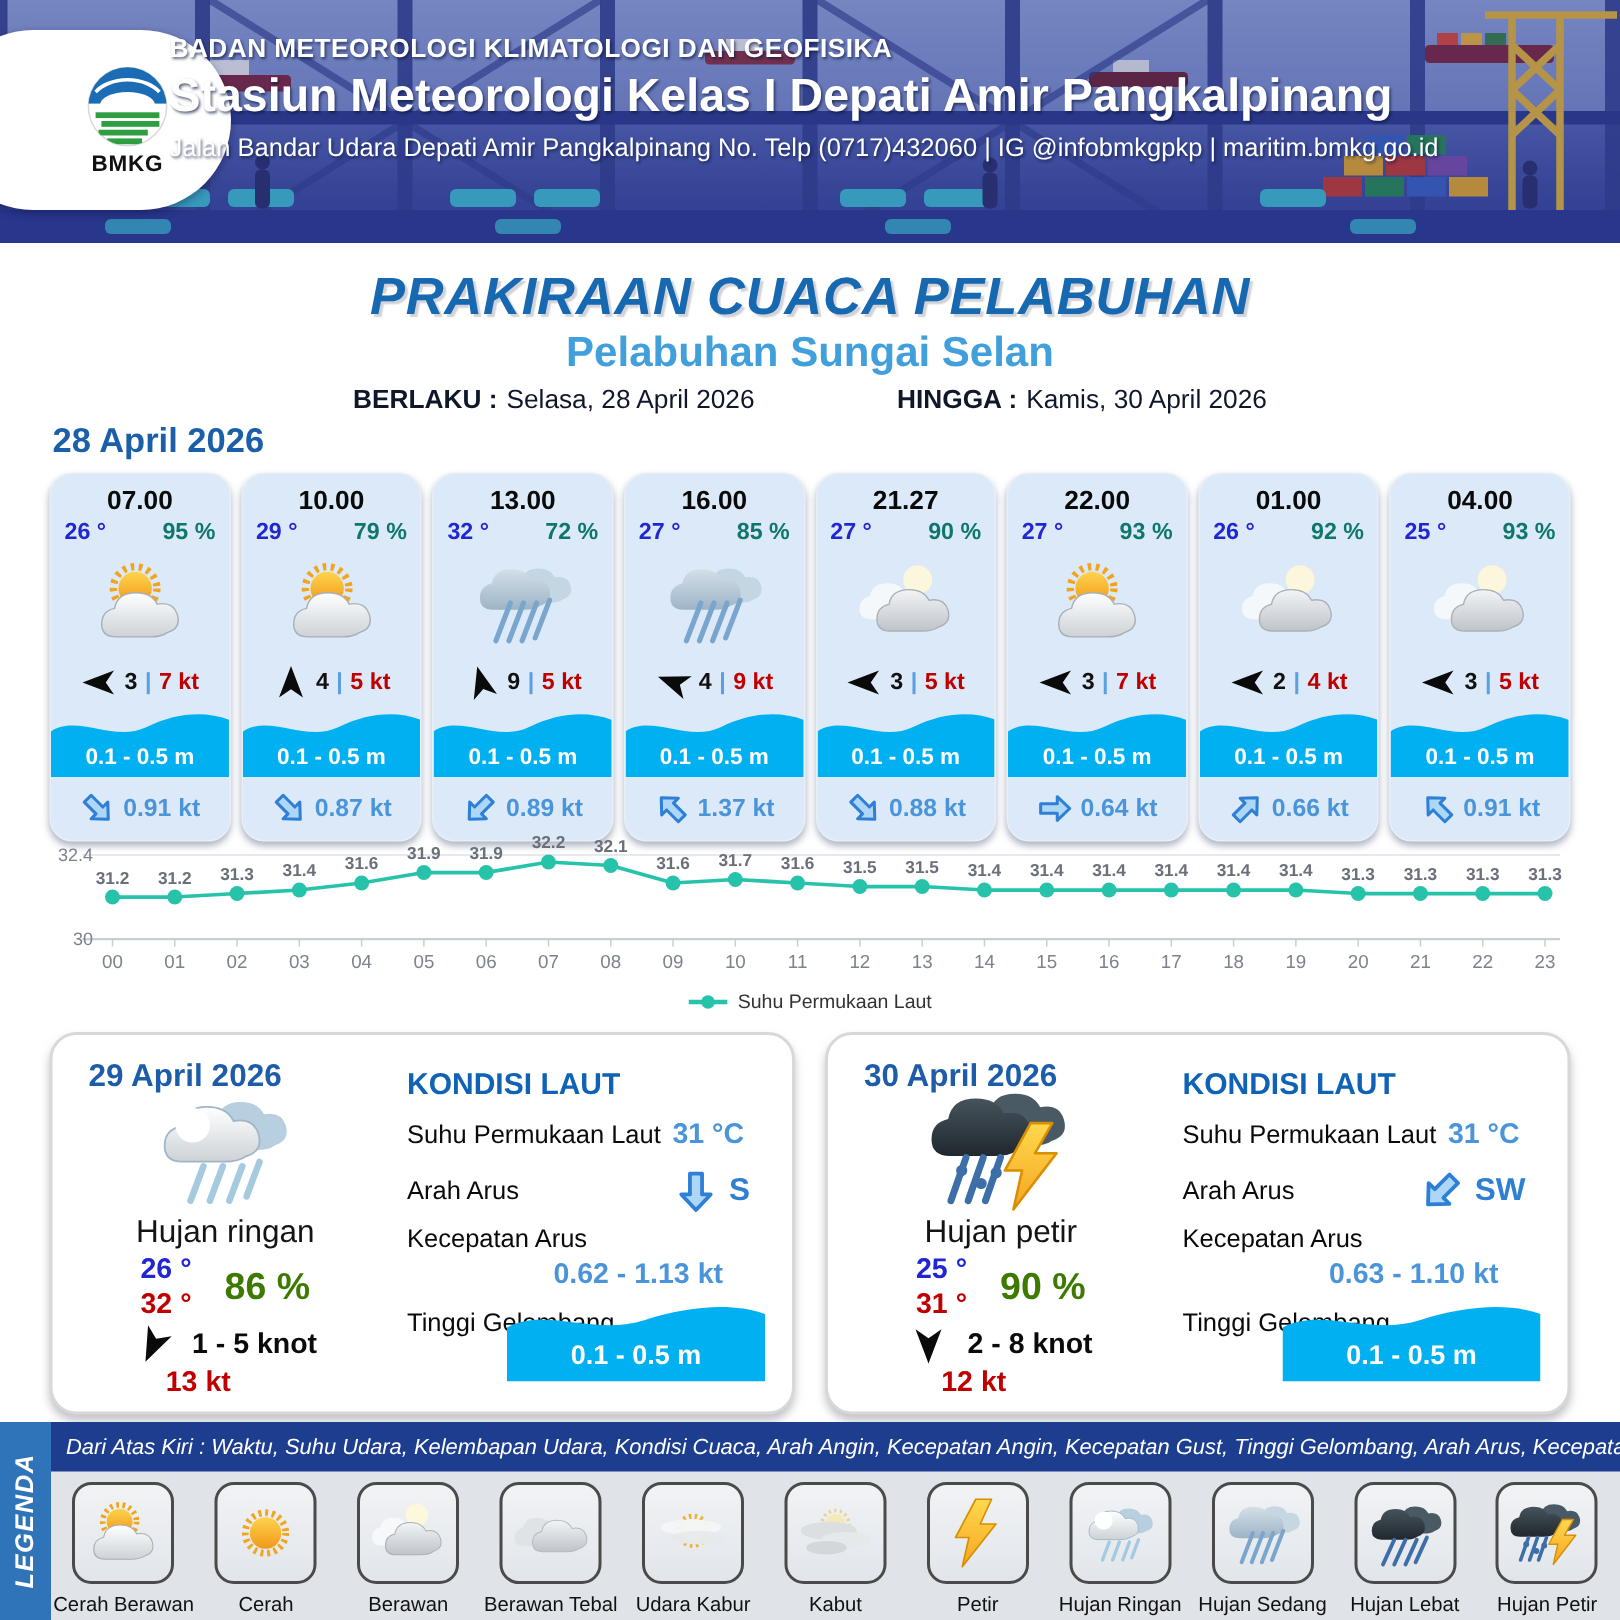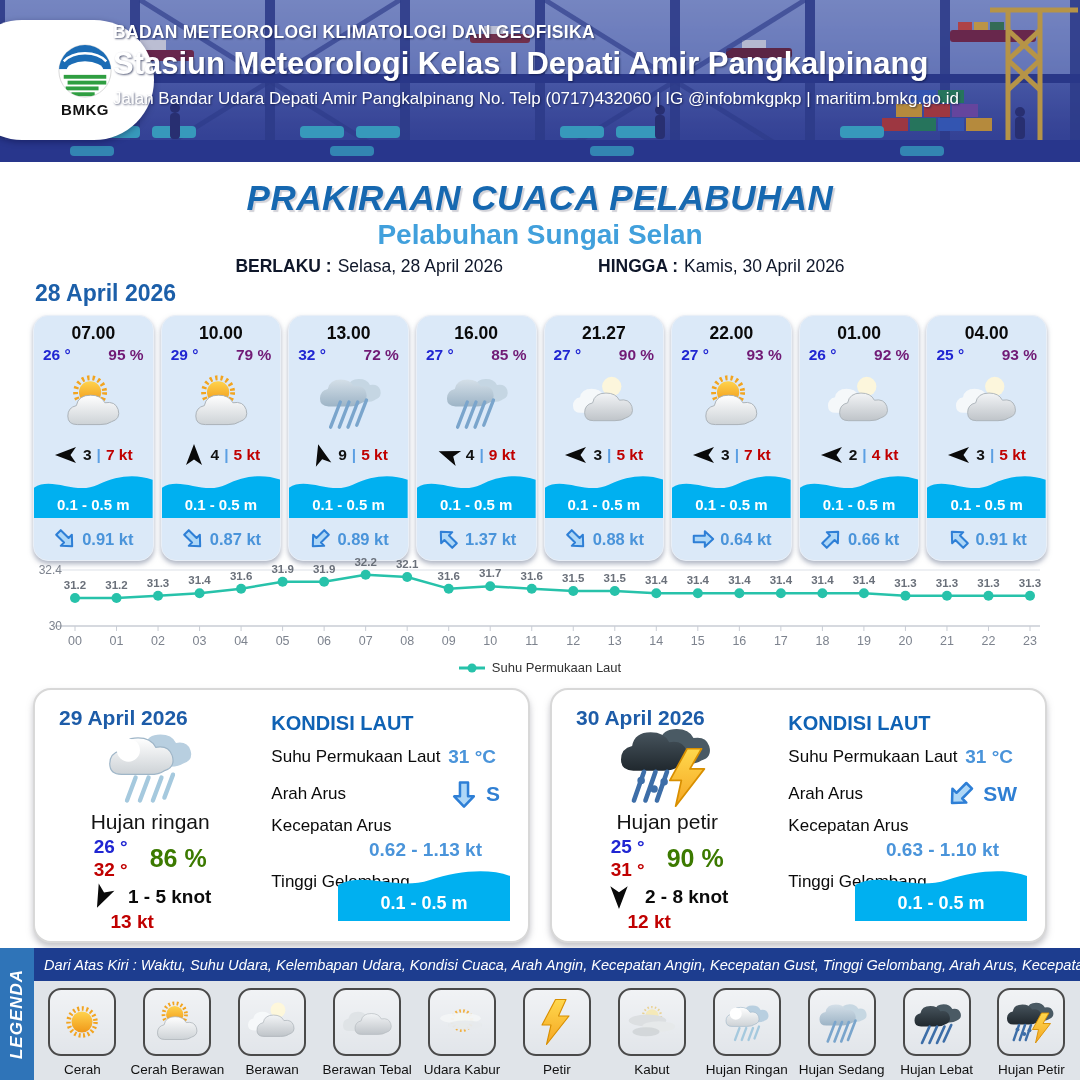--- a/index.html
+++ b/index.html
@@ -29,21 +29,21 @@
   .t-date{position:absolute;top:280px;left:35px;font-size:23px;font-weight:bold;color:#1c5fa9;}
 
   
   #cards{position:absolute;top:315px;left:33px;width:1014px;height:246px;display:grid;
     grid-template-columns:repeat(8,1fr);gap:7px;}
   .fcard{display:flex;flex-direction:column;background:#dbe9f8;border-radius:15px;overflow:hidden;
     border:1px solid #e9eff7;box-shadow:0 3px 5px rgba(110,120,145,.55);}
   .c-time{margin-top:7px;text-align:center;font-size:17.5px;font-weight:bold;color:#0a0a0a;}
   .c-tt{display:flex;justify-content:space-between;padding:0 9px;font-weight:bold;font-size:15.5px;margin-top:2px;}
   .c-temp{color:#2026d2;}
-  .c-hum{color:#701a75;}
+  .c-hum{color:#0f766e;}
   .c-icon{height:76px;display:flex;align-items:center;justify-content:center;}
   .c-wind{display:flex;align-items:center;justify-content:center;gap:5px;font-size:15.5px;font-weight:bold;height:30px;}
   .warrow{display:block;transform-origin:center;}
   .warrow path{fill:#0a0a0a;}
   .c-pipe{color:#5b9fe3;}
   .c-gust{color:#c00000;}
   .c-wave{position:relative;height:47px;margin-top:1px;}
   .c-wave svg{display:block;}
   .c-wavetext{position:absolute;left:0;right:0;bottom:5px;text-align:center;color:#fff;font-weight:bold;font-size:15px;}
   .c-cur{display:flex;align-items:center;justify-content:center;gap:5px;flex:1;font-weight:bold;font-size:16.5px;color:#4a94da;}
@@ -808,36 +808,36 @@
 
   <div id="legend">
     <div class="leg-bar">
       <span>LEGENDA</span>
     </div>
     <div class="leg-strip">Dari Atas Kiri : Waktu, Suhu Udara, Kelembapan Udara, Kondisi Cuaca, Arah Angin, Kecepatan Angin, Kecepatan Gust, Tinggi Gelombang, Arah Arus, Kecepatan Arus</div>
     <div class="leg-items">
   <div class="leg-item">
     <div class="leg-box">
       <svg viewBox="0 0 72 64" width="54" height="48">
+              <use href="#i-cerah-berawan"></use>
+            </svg>
+    </div>
+    <div class="leg-label">Cerah Berawan</div>
+  </div>
+  <div class="leg-item">
+    <div class="leg-box">
+      <svg viewBox="0 0 72 64" width="54" height="48">
               <use href="#i-cerah"></use>
             </svg>
     </div>
     <div class="leg-label">Cerah</div>
   </div>
   <div class="leg-item">
     <div class="leg-box">
       <svg viewBox="0 0 72 64" width="54" height="48">
-              <use href="#i-cerah-berawan"></use>
-            </svg>
-    </div>
-    <div class="leg-label">Cerah Berawan</div>
-  </div>
-  <div class="leg-item">
-    <div class="leg-box">
-      <svg viewBox="0 0 72 64" width="54" height="48">
               <use href="#i-berawan"></use>
             </svg>
     </div>
     <div class="leg-label">Berawan</div>
   </div>
   <div class="leg-item">
     <div class="leg-box">
       <svg viewBox="0 0 72 64" width="54" height="48">
               <use href="#i-berawan-tebal"></use>
             </svg>
@@ -848,36 +848,36 @@
     <div class="leg-box">
       <svg viewBox="0 0 72 64" width="54" height="48">
               <use href="#i-udara-kabur"></use>
             </svg>
     </div>
     <div class="leg-label">Udara Kabur</div>
   </div>
   <div class="leg-item">
     <div class="leg-box">
       <svg viewBox="0 0 72 64" width="54" height="48">
+              <use href="#i-kabut"></use>
+            </svg>
+    </div>
+    <div class="leg-label">Kabut</div>
+  </div>
+  <div class="leg-item">
+    <div class="leg-box">
+      <svg viewBox="0 0 72 64" width="54" height="48">
               <use href="#i-petir"></use>
             </svg>
     </div>
     <div class="leg-label">Petir</div>
   </div>
   <div class="leg-item">
     <div class="leg-box">
       <svg viewBox="0 0 72 64" width="54" height="48">
-              <use href="#i-kabut"></use>
-            </svg>
-    </div>
-    <div class="leg-label">Kabut</div>
-  </div>
-  <div class="leg-item">
-    <div class="leg-box">
-      <svg viewBox="0 0 72 64" width="54" height="48">
               <use href="#i-hujan-ringan"></use>
             </svg>
     </div>
     <div class="leg-label">Hujan Ringan</div>
   </div>
   <div class="leg-item">
     <div class="leg-box">
       <svg viewBox="0 0 72 64" width="54" height="48">
               <use href="#i-hujan-sedang"></use>
             </svg>

